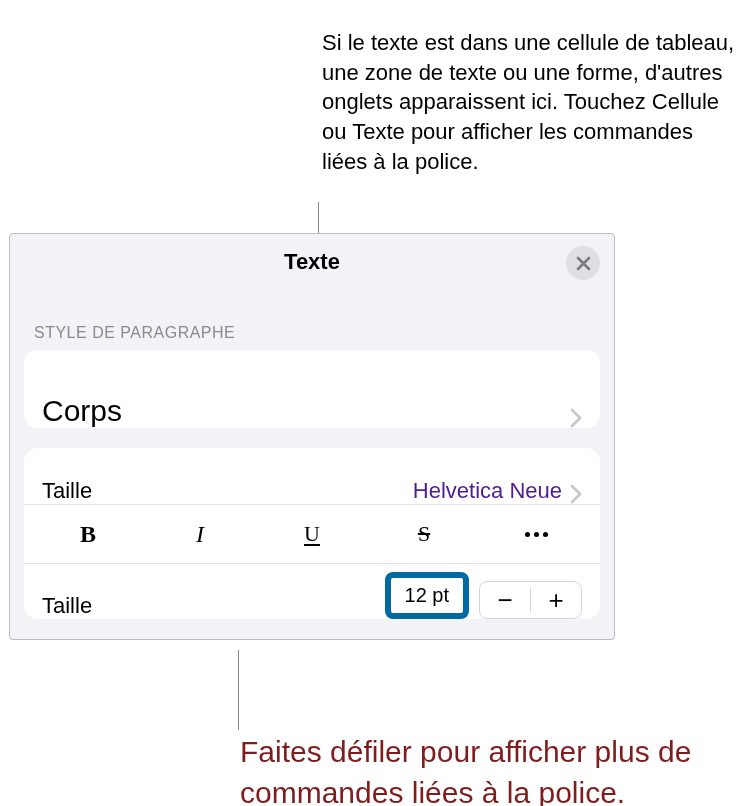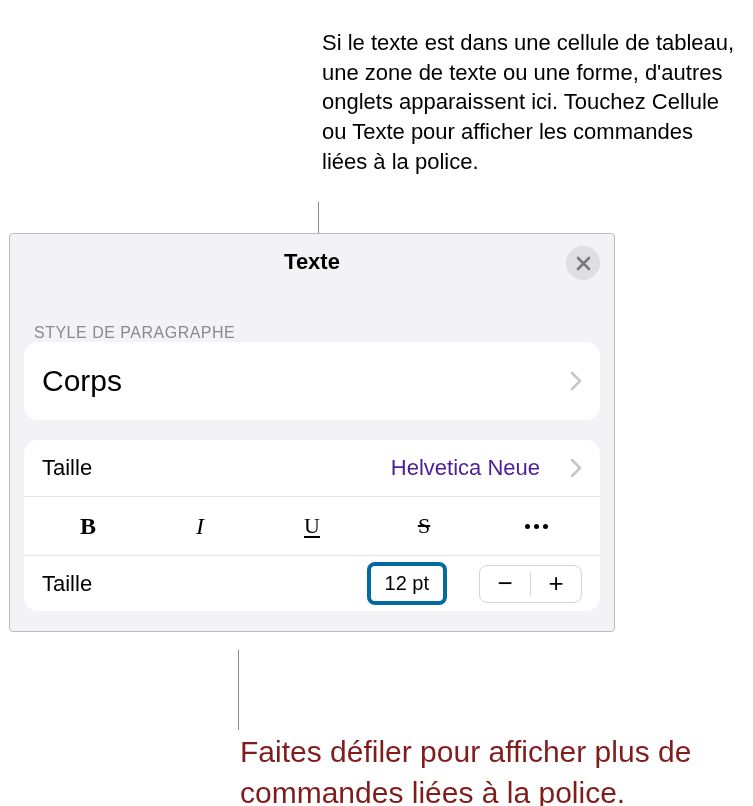--- a/index.html
+++ b/index.html
@@ -57,37 +57,36 @@
       height: 34px;
       border-radius: 50%;
       background: #dedee3;
       display: flex;
       align-items: center;
       justify-content: center;
       cursor: pointer;
     }
     .close-btn svg { display: block; }
     .section-label {
-      margin: 34px 24px 0 24px;
+      margin: 34px 24px 8px 24px;
       font-size: 16px;
       letter-spacing: 0.5px;
       color: #8a8a8e;
     }
     .card {
       margin: 0 14px 20px 14px;
       background: #fff;
       border-radius: 14px;
       overflow: hidden;
     }
     .row {
       display: flex;
-      align-items: center;
+      align-items: flex-end;
       padding: 0 18px;
       min-height: 56px;
-      gap: 22px;
     }
     .row-lg { min-height: 78px; }
     .sep { border-top: 1px solid #e3e3e6; }
     .row-label { font-size: 22px; color: #000; flex: 0 0 auto; }
     .row-label-lg { font-size: 30px; font-weight: 400; color: #000; }
     .spacer { flex: 1 1 auto; }
     .row-value { font-size: 22px; color: #4c1d95; margin-right: 8px; }
     .chevron { flex: 0 0 auto; color: #c6c6c8; }
     .fmt-row {
       display: flex;
@@ -104,21 +103,21 @@
       cursor: pointer;
       color: #000;
     }
     .fmt-glyph-bold { font-weight: 700; font-size: 24px; font-family: Georgia, 'Times New Roman', serif; }
     .fmt-glyph-italic { font-style: italic; font-family: Georgia, serif; font-size: 24px; }
     .fmt-glyph-underline { text-decoration: underline; font-size: 22px; font-family: Georgia, serif; text-underline-offset: 3px; }
     .fmt-glyph-strike { text-decoration: line-through; font-size: 22px; font-family: Georgia, serif; }
     .fmt-more { display: flex; gap: 4px; align-items: center; }
     .fmt-more span { width: 5px; height: 5px; border-radius: 50%; background: #000; display: block; }
     .size-val {
-      border: 4px solid #0369a1;
+      border: 6px solid #0369a1;
       border-radius: 8px;
       padding: 6px 14px;
       font-size: 20px;
       color: #000;
       margin-right: 10px;
     }
     .stepper {
       display: flex;
       border: 1px solid #d5d5d9;
       border-radius: 8px;

